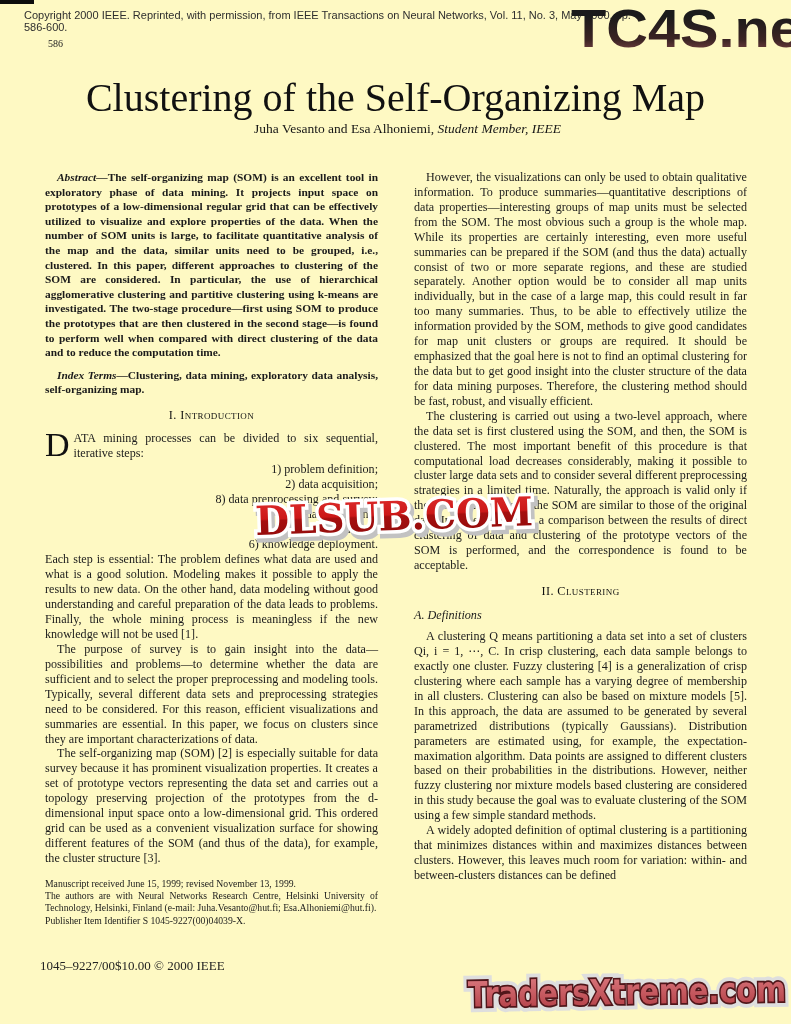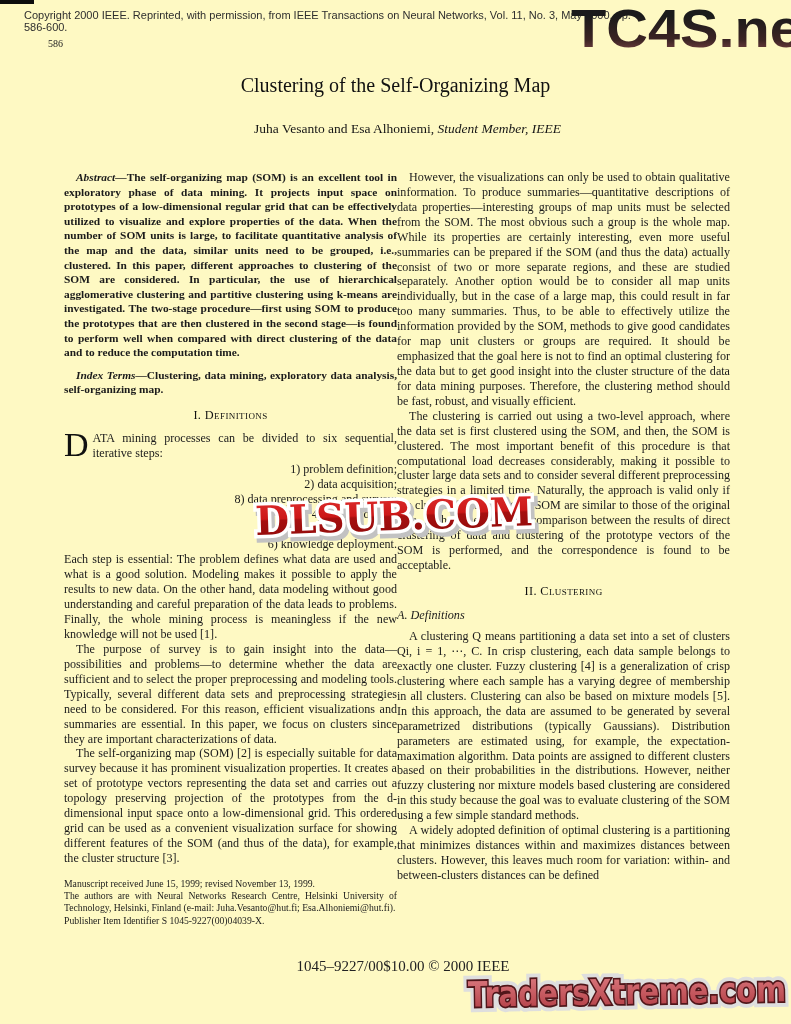--- a/index.html
+++ b/index.html
@@ -14,30 +14,30 @@
     font-family:"Liberation Sans", sans-serif;font-size:11px;color:#2e2e2e;
   }
   .running-head{
     position:absolute;top:38px;left:48px;width:702px;
     display:flex;justify-content:space-between;align-items:baseline;
     font-size:10px;color:#222;
   }
   .running-head .journal{font-size:9.3px;letter-spacing:.2px;}
   .paper-title{
     position:absolute;top:74px;left:0;width:100%;margin:0;
-    text-align:center;font-size:20px;font-weight:normal;color:#111;
+    text-align:center;font-size:40px;font-weight:normal;color:#111;
   }
   .byline{
     position:absolute;top:121px;left:12px;width:100%;
     text-align:center;font-size:13.5px;color:#151515;
   }
   .byline .it{font-style:italic;}
   .cols{
-    position:absolute;top:170px;left:64px;width:702px;height:812px;
-    display:flex;overflow:hidden;
+    position:absolute;top:170px;left:45px;width:702px;height:812px;
+    display:flex;gap:36px;overflow:hidden;
   }
   .col{width:333px;flex:0 0 333px;text-align:justify;font-size:12.1px;line-height:1.235;}
   .col p{margin:0;text-indent:12px;}
   .col p.nodent{text-indent:0;}
   .abstract{font-weight:bold;font-size:11.4px;line-height:1.28;}
   .abstract .lbl{font-style:italic;}
   .idx{margin-top:8px !important;}
   .sec{
     margin:11px 0 8px 0;text-align:center;font-weight:normal;
     font-size:12.3px;font-variant:small-caps;letter-spacing:.4px;color:#111;
@@ -45,22 +45,22 @@
   .subsec{margin:9px 0 6px 0;font-weight:normal;font-style:italic;font-size:12.2px;text-align:left;}
   .dropcap{
     float:left;font-size:34px;line-height:26px;height:26px;
     margin:1px 4px 0 0;color:#111;
   }
   .steps{margin:1px 0 1px 14px;}
   .step{text-align:right;}
   .footnotes{margin-top:12px;font-size:9.7px;line-height:1.27;}
   .footnotes p{text-indent:10px;}
   .footer-line{
-    position:absolute;top:958px;left:52px;width:702px;
-    text-align:center;font-size:15px;color:#222;
+    position:absolute;top:958px;left:40px;width:702px;
+    font-size:13px;color:#222;
   }
   .wm{position:absolute;pointer-events:none;}
   .wm-tc4s{top:0;right:-20px;}
   .wm-dlsub{left:243px;top:478px;transform:rotate(-2deg);}
   .wm-traders{left:460px;top:962px;transform:rotate(-1deg);}
 </style>
 </head>
 <body>
 
 <div class="page">
@@ -89,21 +89,21 @@
   <div class="byline">
     <span>Juha Vesanto and Esa Alhoniemi, </span><span class="it">Student Member, IEEE</span>
   </div>
 
   <div class="cols">
 
     <div class="col">
       <p class="abstract"><span class="lbl">Abstract—</span><span>The self-organizing map (SOM) is an excellent tool in exploratory phase of data mining. It projects input space on prototypes of a low-dimensional regular grid that can be effectively utilized to visualize and explore properties of the data. When the number of SOM units is large, to facilitate quantitative analysis of the map and the data, similar units need to be grouped, i.e., clustered. In this paper, different approaches to clustering of the SOM are considered. In particular, the use of hierarchical agglomerative clustering and partitive clustering using k-means are investigated. The two-stage procedure—first using SOM to produce the prototypes that are then clustered in the second stage—is found to perform well when compared with direct clustering of the data and to reduce the computation time.</span></p>
       <p class="abstract idx"><span class="lbl">Index Terms—</span><span>Clustering, data mining, exploratory data analysis, self-organizing map.</span></p>
 
-      <h2 class="sec">I. Definitions</h2>
+      <h2 class="sec">I. Introduction</h2>
 
       <p class="nodent"><span class="dropcap">D</span><span>ATA mining processes can be divided to six sequential, iterative steps:</span></p>
 
       <div class="steps">
         <div class="step">1) problem definition;</div>
         <div class="step">2) data acquisition;</div>
         <div class="step">8) data preprocessing and survey;</div>
         <div class="step">4) data modeling;</div>
         <div class="step">5) evaluation;</div>
         <div class="step">6) knowledge deployment.</div>

